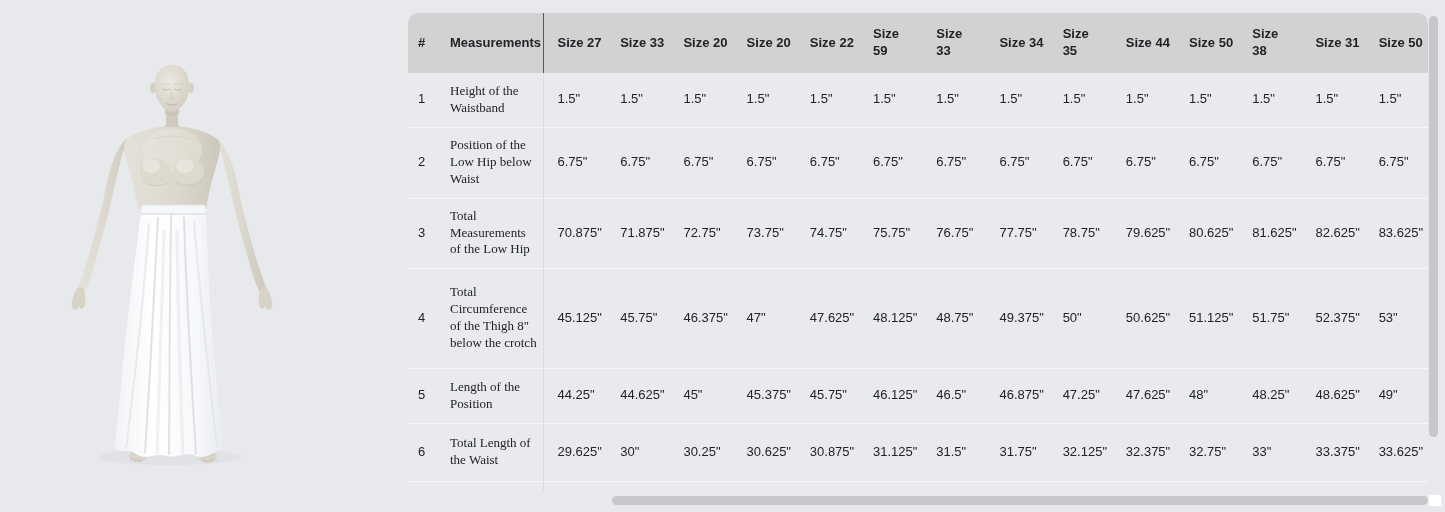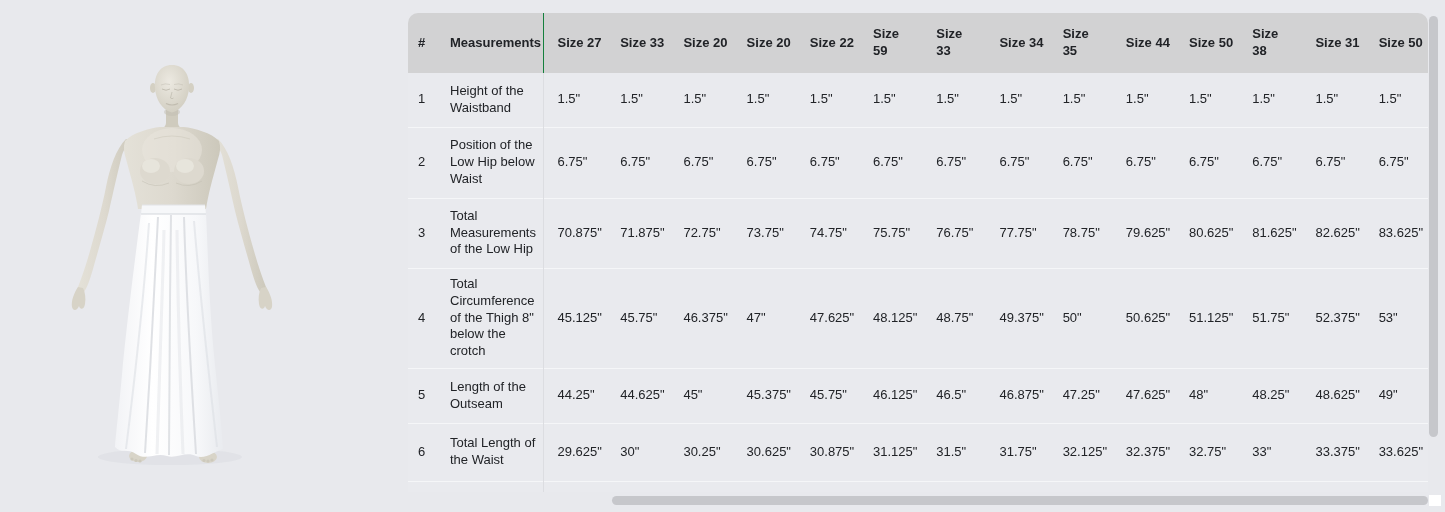--- a/index.html
+++ b/index.html
@@ -39,21 +39,21 @@
   thead th:nth-child(8) span,
   thead th:nth-child(9) span,
   thead th:nth-child(11) span,
   thead th:nth-child(14) span{max-width:42px;}
 
   tbody td{
     vertical-align:middle;padding:0 4px 0 14px;line-height:1.3;
     background:#e9eaee;
   }
   tbody td:nth-child(1),tbody td:nth-child(2){padding-left:10px;}
-  tbody td:nth-child(2){border-right:1px solid #dcdde1;}
+  tbody td:nth-child(2){border-right:1px solid #dcdde1;font-family:Liberation Serif, serif;}
   tbody tr + tr td{border-top:1px solid #f5f6f8;}
   tbody tr:nth-child(1){height:54px;}
   tbody tr:nth-child(2){height:71px;}
   tbody tr:nth-child(3){height:70px;}
   tbody tr:nth-child(4){height:100px;}
   tbody tr:nth-child(5){height:55px;}
   tbody tr:nth-child(6){height:58px;}
   tbody tr:nth-child(7){height:24px;}
 
   
@@ -244,21 +244,21 @@
           <td>49.375"</td>
           <td>50"</td>
           <td>50.625"</td>
           <td>51.125"</td>
           <td>51.75"</td>
           <td>52.375"</td>
           <td>53"</td>
         </tr>
         <tr>
           <td>5</td>
-          <td>Length of the Outseam</td>
+          <td>Length of the Position</td>
           <td>44.25"</td>
           <td>44.625"</td>
           <td>45"</td>
           <td>45.375"</td>
           <td>45.75"</td>
           <td>46.125"</td>
           <td>46.5"</td>
           <td>46.875"</td>
           <td>47.25"</td>
           <td>47.625"</td>

